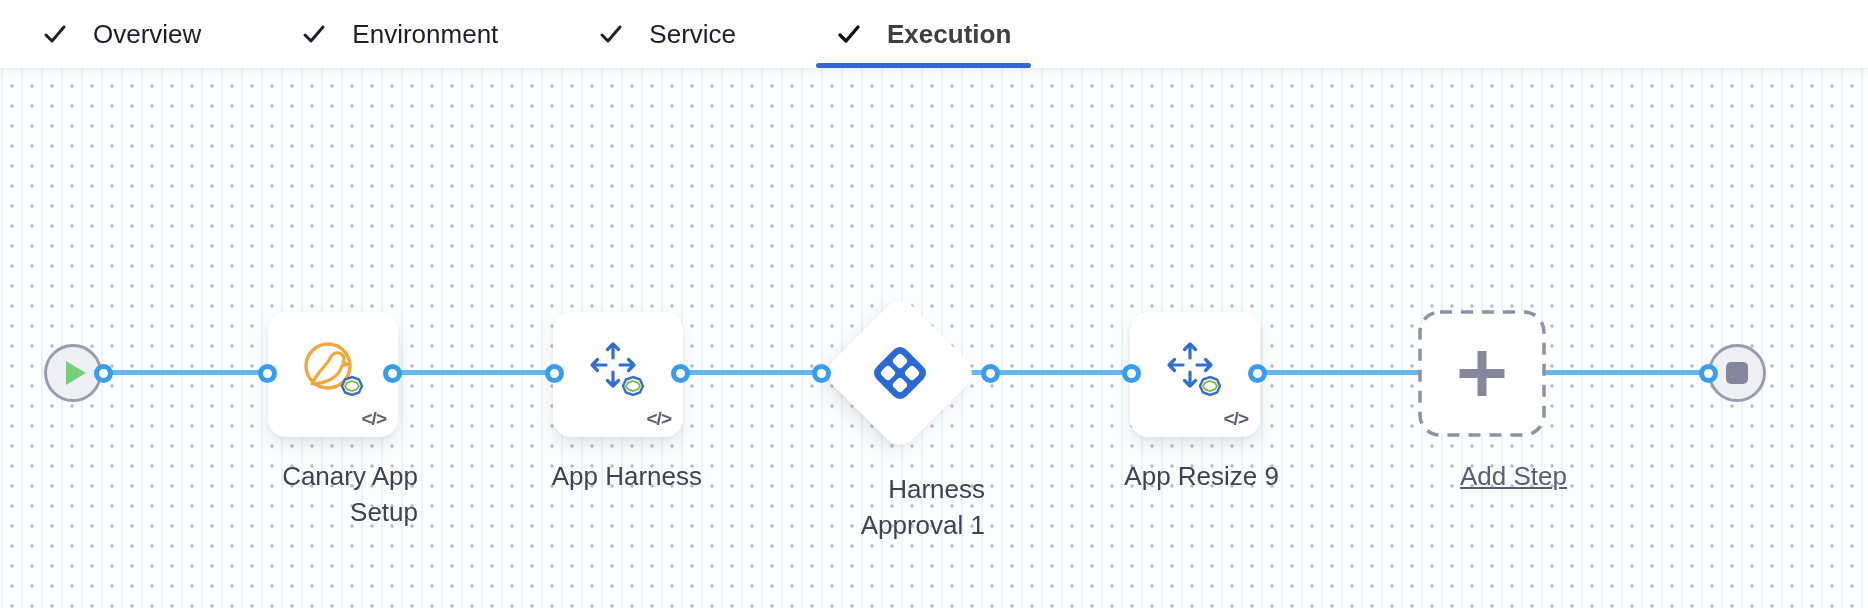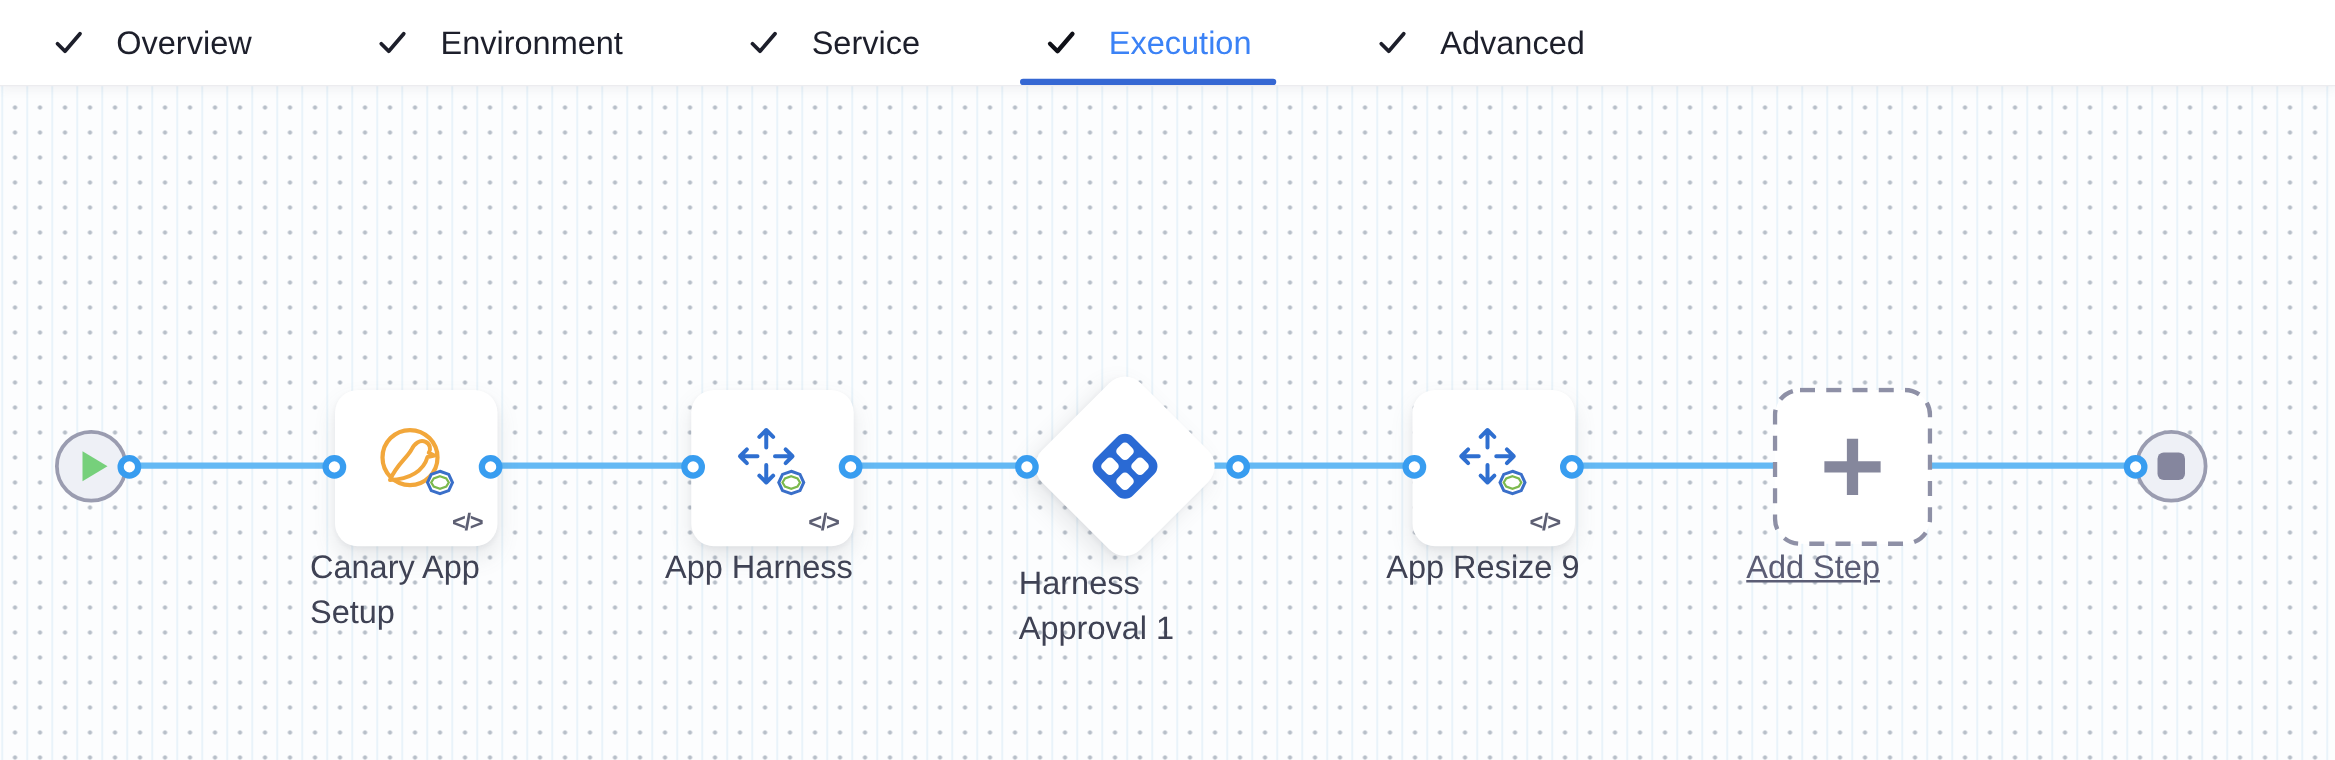--- a/index.html
+++ b/index.html
@@ -12,21 +12,21 @@
     position:absolute;top:0;left:0;width:1868px;height:68px;background:#ffffff;
     display:flex;align-items:center;padding-left:20px;box-sizing:border-box;
     box-shadow:0 1px 0 #ececef, 0 4px 8px rgba(96,97,112,.07);
     z-index:10;
   }
   .tab{
     position:relative;height:100%;display:flex;align-items:center;gap:25px;
     padding:0 22px;margin-right:56px;font-size:26px;color:#1d1f2b;cursor:pointer;
     white-space:nowrap;
   }
-  .tab.active{font-weight:400;color:#3b82f6;}
+  .tab.active{font-weight:700;color:#404040;}
   .tab .check{width:26px;height:26px;flex:0 0 auto;}
   .tab .underline{
     position:absolute;left:2px;right:2px;bottom:0;height:5px;border-radius:4px;
     background:#3567d3;display:none;
   }
   .tab.active .underline{display:block;}
   
   .canvas{
     position:absolute;top:68px;left:0;width:1868px;height:540px;
     background-color:#fcfdfe;
@@ -69,21 +69,21 @@
     position:absolute;left:844px;top:249px;width:112px;height:112px;background:#ffffff;
     border-radius:18px;transform:rotate(45deg);
     box-shadow:0 2px 4px rgba(40,41,61,.05), 0 9px 18px rgba(96,97,112,.13);
     z-index:2;cursor:pointer;
   }
   .diamond-icon{position:absolute;left:868px;top:273px;width:64px;height:64px;z-index:3;cursor:pointer;}
   .add-step{
     position:absolute;left:1418px;top:242px;width:128px;height:127px;z-index:2;cursor:pointer;
   }
   .node-label{
-    position:absolute;top:367px;width:170px;text-align:left;
+    position:absolute;top:390px;width:170px;text-align:right;
     font-size:26px;line-height:36px;color:#3f4254;z-index:2;
   }
   .node-label.muted{color:#5b5d75;text-decoration:underline;}
 </style>
 </head>
 <body>
 
 <div class="tabbar">
   <div class="tab">
     <svg class="check" viewBox="0 0 26 26">
@@ -105,27 +105,20 @@
       </svg>
     <span>Service</span>
 
   </div>
   <div class="tab active">
     <svg class="check" viewBox="0 0 26 26">
         <path d="M4 14 L10 20 L22 6" fill="none" stroke="#101118" stroke-width="3.4" stroke-linecap="round" stroke-linejoin="round"></path>
       </svg>
     <span>Execution</span>
     <span class="underline"></span>
-  </div>
-  <div class="tab">
-    <svg class="check" viewBox="0 0 26 26">
-        <path d="M4 14 L10 20 L22 6" fill="none" stroke="#1d1f2b" stroke-width="3" stroke-linecap="round" stroke-linejoin="round"></path>
-      </svg>
-    <span>Advanced</span>
-
   </div>
 </div>
 
 <div class="canvas">
 
   <div class="flow-line"></div>
 
   <div class="terminal" style="left:44px;top:276px;">
     <div class="play-tri"></div>
   </div>

